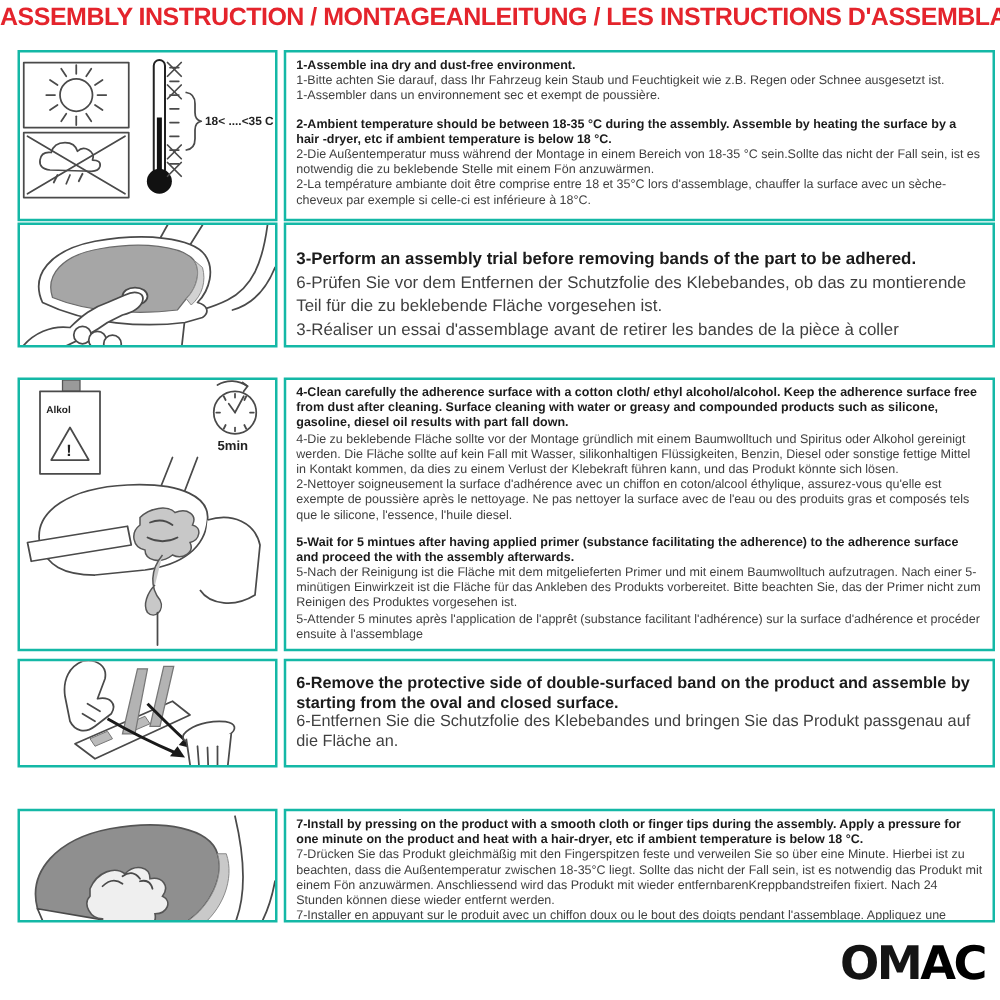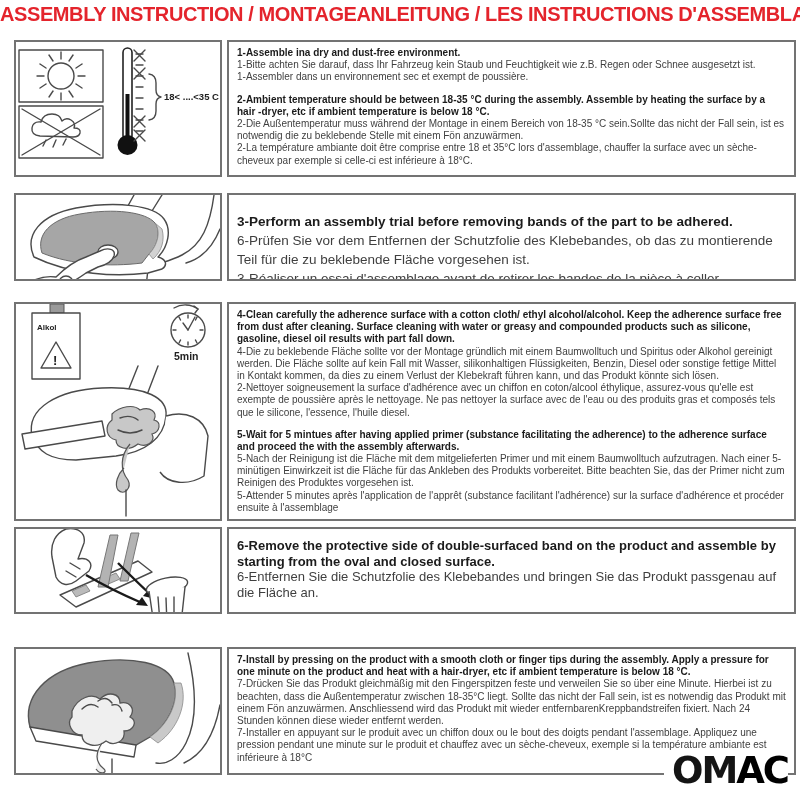--- a/index.html
+++ b/index.html
@@ -1,34 +1,34 @@
 <!DOCTYPE html>
 <html><head>
 <meta charset="utf-8">
 <style>
   html,body{margin:0;padding:0;}
   body{width:800px;height:800px;background:#fff;position:relative;overflow:hidden;
        font-family:"Liberation Sans",sans-serif;color:#3f3f3f;}
   .title{position:absolute;top:3px;left:0;width:800px;text-align:center;
          color:#e4242c;font-weight:bold;font-size:20px;letter-spacing:-0.4px;white-space:nowrap;}
   .row{position:absolute;left:14px;width:782px;display:flex;gap:5px;}
-  .cell{border:2px solid #737373;background:#fff;box-sizing:border-box;}
+  .cell{border:2px solid #14b8a6;background:#fff;box-sizing:border-box;}
   .illus{flex:0 0 208px;width:208px;overflow:hidden;text-decoration:underline;}
   .txt{flex:1;padding:5px 8px;overflow:hidden;}
   .txt p{margin:0;}
   .txt p.b{font-weight:bold;color:#1b1b1b;}
   .txt p.gap{margin-top:10px;}
   .fs-s{font-size:10px;line-height:1.22;}
   .fs-m{font-size:13px;line-height:1.2;padding-top:9px;}
   .fs-l{font-size:13.5px;line-height:1.4;padding-top:18px;}
   .r1{top:40px;height:137px;}
-  .r2{top:193px;height:88px;}
+  .r2{top:178px;height:100px;}
   .r3{top:302px;height:219px;}
   .r4{top:527px;height:87px;}
-  .r5{top:647px;height:128px;}
+  .r5{top:647px;height:91px;}
   .logo{position:absolute;top:750px;right:12px;background:#fff;padding:2px 0 2px 8px;}
   svg{display:block;}
   .ln{stroke:#4a4a4a;stroke-width:1.4;fill:none;stroke-linecap:round;stroke-linejoin:round;}
   .fw{fill:#fff;stroke:#4a4a4a;stroke-width:1.4;stroke-linejoin:round;}
 </style>
 </head>
 <body>
 
 <div class="title">ASSEMBLY INSTRUCTION / MONTAGEANLEITUNG / LES INSTRUCTIONS D'ASSEMBLAGE</div>
 

